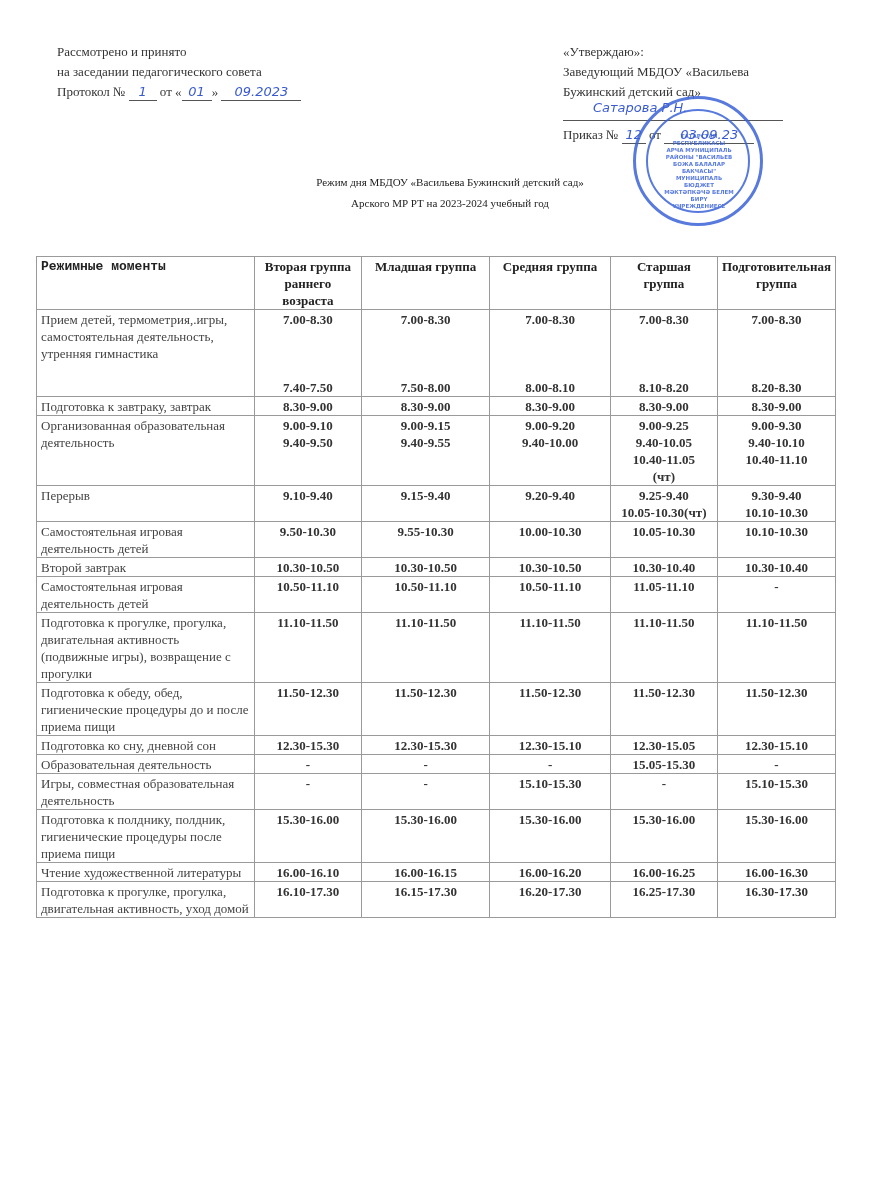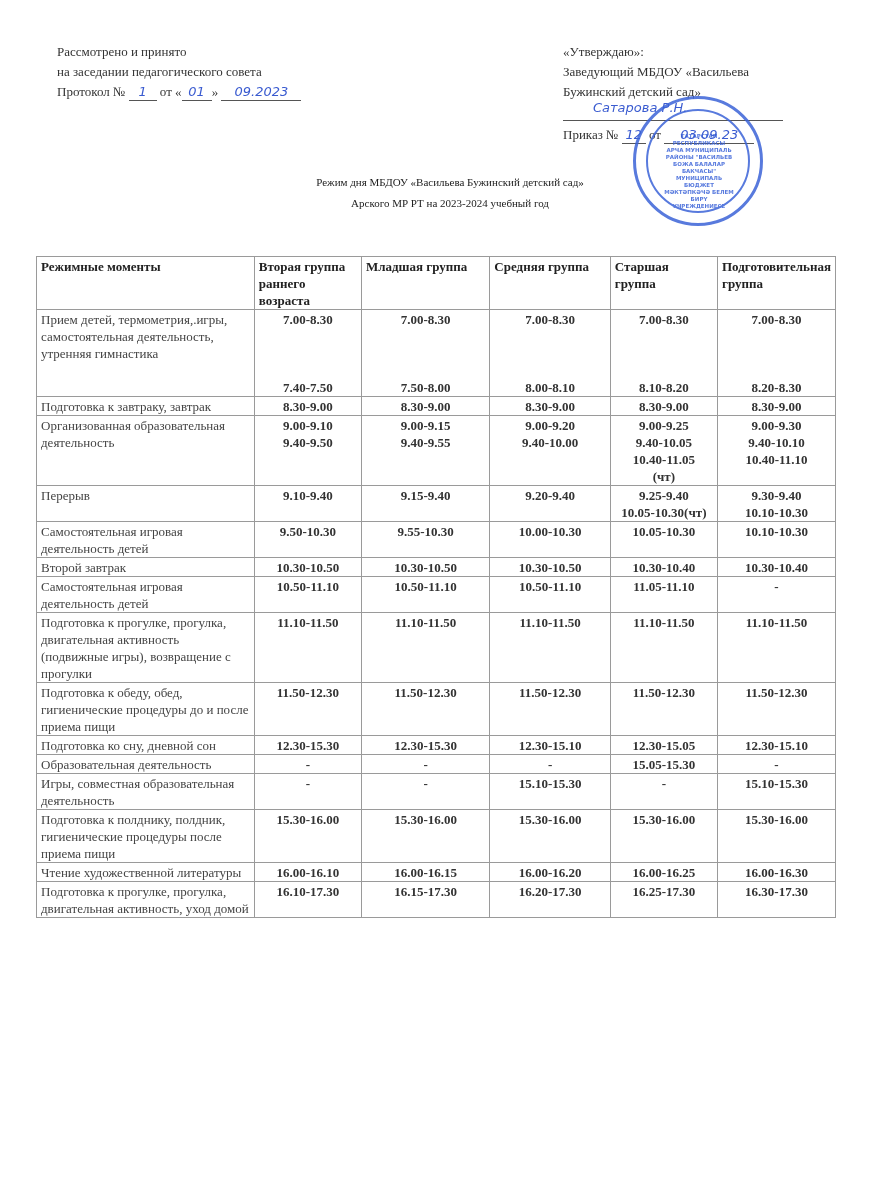--- a/index.html
+++ b/index.html
@@ -34,22 +34,22 @@
     position: absolute; left: 28px; top: 34px; width: 70px; text-align: center;
     font-family: "DejaVu Sans", sans-serif; font-size: 5.5px; line-height: 7px; color: #3b63d8; font-weight: bold;
   }
   table.sched {
     position: absolute; left: 36px; top: 256px; border-collapse: collapse; width: 800px;
     font-size: 13px; line-height: 17px;
   }
   table.sched td, table.sched th {
     border: 1px solid #9a9a9a; vertical-align: top; padding: 1px 4px 0 4px;
   }
-  table.sched th { font-weight: bold; text-align: left; color: #222; }
-  table.sched th.first { text-align: left; }
+  table.sched th { font-weight: bold; text-align: center; color: #222; }
+  table.sched th.first { text-align: left; font-family: Liberation Mono, monospace; }
   table.sched td.label { text-align: left; color: #444; font-weight: normal; }
   table.sched td.time { text-align: center; font-weight: bold; color: #333; }
   .col0 { width: 213px; } .col1 { width: 100px; } .col2 { width: 122px; }
   .col3 { width: 114px; } .col4 { width: 100px; margin-left: 48px; } .col5 { width: 103px; }
   .gap { display: block; height: 51px; }
   .ln { display: block; }
 </style>
 </head>
 <body>
 

